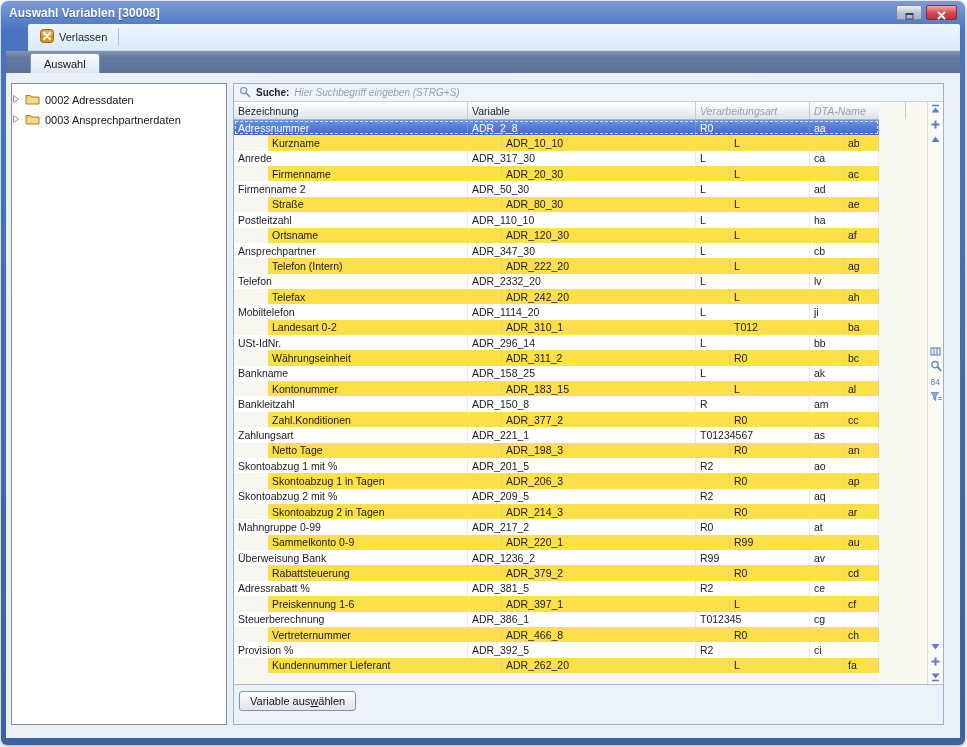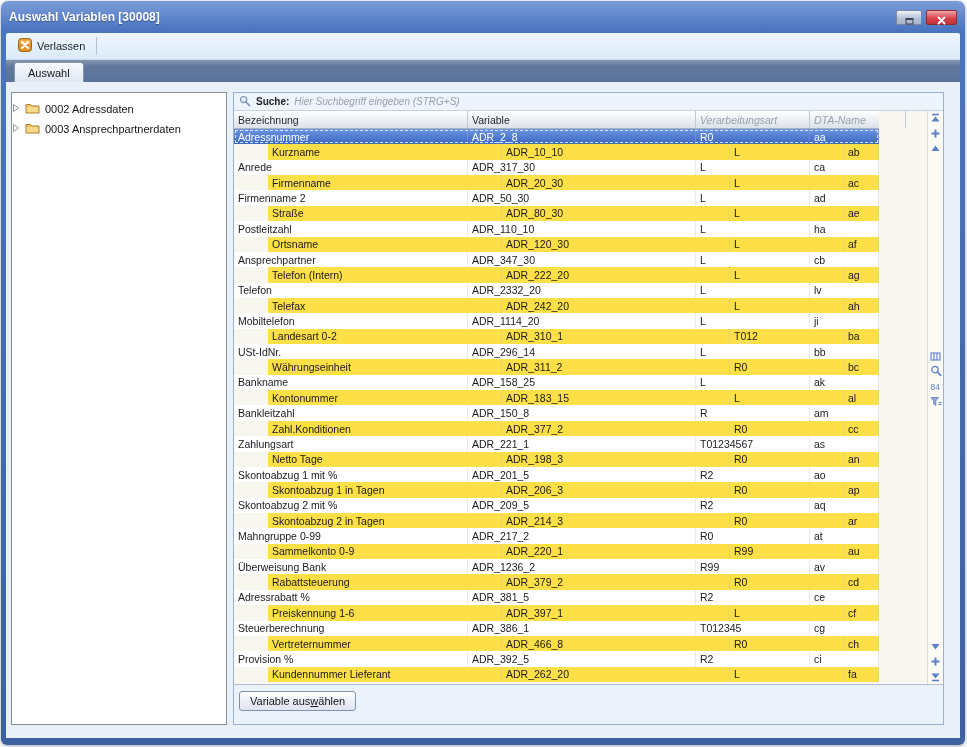--- a/index.html
+++ b/index.html
@@ -2,31 +2,31 @@
 <html><head>
 <meta charset="utf-8">
 <style>
   html,body{margin:0;padding:0;}
   body{width:967px;height:747px;background:#ffffff;font-family:"Liberation Sans",sans-serif;position:relative;}
   .window{position:absolute;top:1px;left:1px;width:964px;height:744px;box-sizing:border-box;
     border-radius:7px 7px 6px 6px;
     background:linear-gradient(180deg,#7b9cd8 0%,#4a74c0 4%,#466cad 45%,#3d619e 100%);
     box-shadow:0 1px 4px rgba(60,70,90,.5);
     padding:0 5px 7px 5px;display:flex;flex-direction:column;}
-  .titlebar{height:32px;display:flex;align-items:center;padding:0 3px;}
+  .titlebar{height:23px;display:flex;align-items:center;padding:0 3px;}
   .title{flex:1;color:#fff;font-weight:bold;font-size:12px;text-shadow:0 1px 1px rgba(20,40,80,.5);}
   .winbtns{display:flex;gap:4px;align-items:center;}
   .winbtn{height:15px;border-radius:2px;display:grid;place-items:center;box-sizing:border-box;}
   .btn-restore{width:26px;background:linear-gradient(#eef2f8,#b7c2d4 55%,#a9b5c9);border:1px solid #7c87a0;}
   .btn-close{width:31px;background:linear-gradient(#f3a7ab,#d9454c 55%,#bb3038);border:1px solid #8c2c33;}
   .toolbar{height:26px;background:linear-gradient(#edf6fe,#dcebfa);border-radius:2px 2px 0 0;
-    display:flex;align-items:center;padding:0 6px;border-bottom:1px solid #c9d9ec;}
+    display:flex;align-items:center;padding:0 6px;border-bottom:1px solid #c9d9ec;margin-left:22px;}
   .exit-btn{display:flex;align-items:center;gap:5px;font-size:11px;color:#1d1d22;background:transparent;border:none;padding:2px 6px;font-family:inherit;}
   .tb-sep{width:1px;height:18px;background:#b4c2d5;margin-left:5px;}
-  .tabstrip{height:22px;background:linear-gradient(#8796ad 0%,#62799f 30%,#5a729b 100%);display:flex;align-items:flex-end;padding-left:8px;}
+  .tabstrip{height:22px;background:linear-gradient(#8796ad 0%,#62799f 30%,#5a729b 100%);display:flex;align-items:flex-end;padding-left:24px;}
   .tab{height:19px;padding:0 13px;background:linear-gradient(#f8fbfe,#dde7f4);border:1px solid #8494ad;border-bottom:none;
     border-radius:3px 3px 0 0;font-size:11px;color:#15151a;display:flex;align-items:center;}
   .content{flex:1;background:#e9f0f8;display:flex;gap:6px;padding:10px 16px 13px 5px;min-height:0;}
   .tree-panel{width:216px;background:#fff;border:1px solid #868d96;padding-top:6px;box-sizing:border-box;}
   .tree-item{display:flex;align-items:center;gap:5px;height:20px;padding-left:0;font-size:11px;color:#15151a;}
   .right-panel{flex:1;display:flex;flex-direction:column;border:1px solid #9cb0cf;background:#f8f7f0;min-height:0;min-width:0;}
   .search-row{height:17px;background:#edf4fc;border-bottom:1px solid #c2d2e7;display:flex;align-items:center;gap:5px;padding-left:5px;font-size:10px;flex:none;}
   .search-label{font-weight:bold;color:#1c1c22;}
   .search-placeholder{font-style:italic;color:#98a0ac;}
   .grid-area{flex:1;display:flex;min-height:0;gap:48px;}

